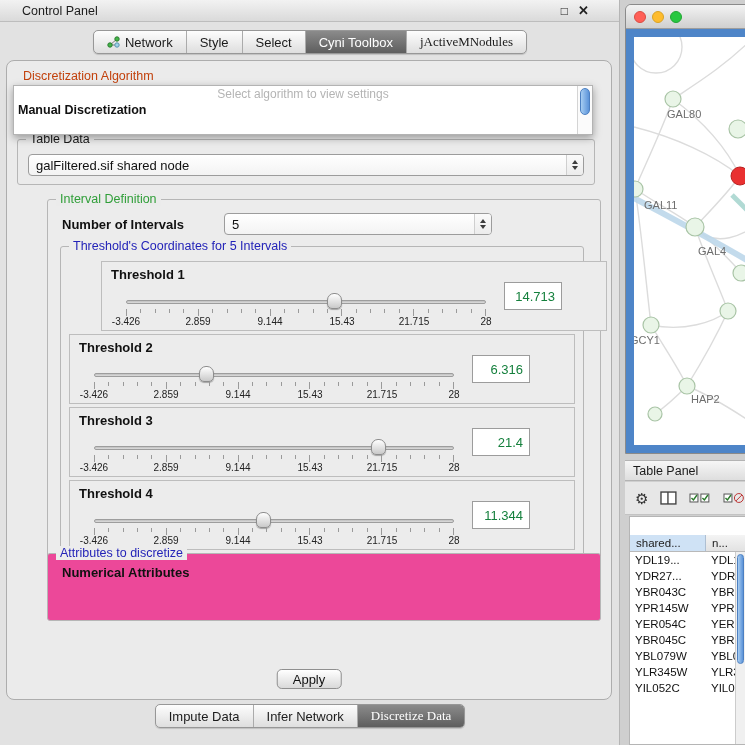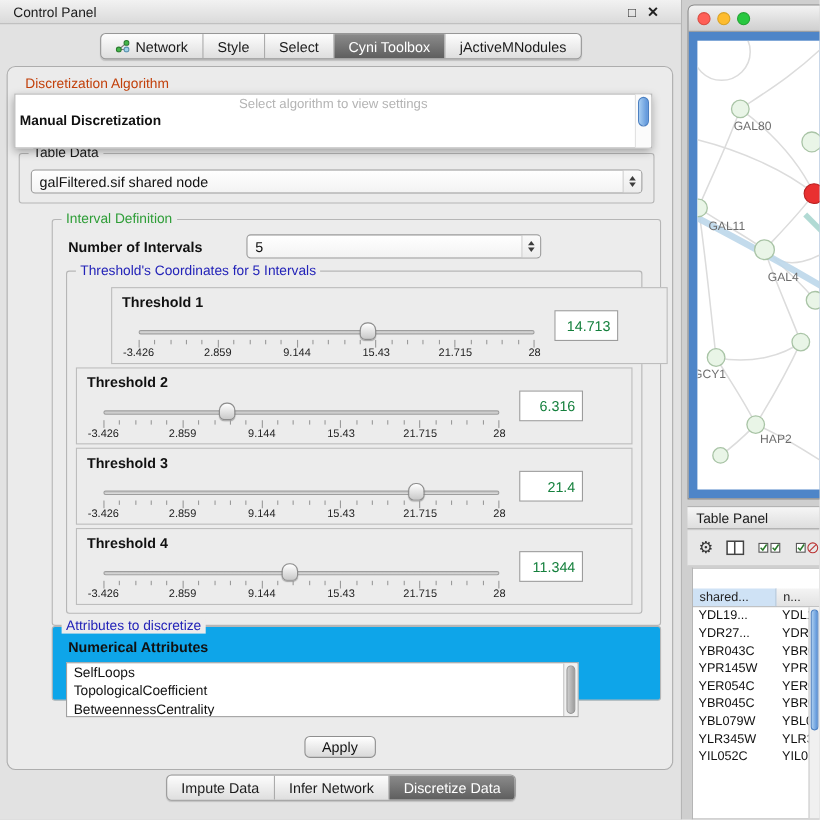--- a/index.html
+++ b/index.html
@@ -2,32 +2,32 @@
 <html><head>
 <meta charset="utf-8">
 <style>
   * { box-sizing: border-box; margin: 0; padding: 0; }
   html,body { width:745px; height:745px; }
   body { font-family: "Liberation Sans", sans-serif; background:#cfcfcf; overflow:hidden; }
   #page { position:relative; width:745px; height:745px; overflow:hidden; }
 
   
   .cp-window { position:absolute; left:0; top:0; width:620px; height:745px; background:#e2e2e2; border-right:1px solid #b5b5b5; }
-  .cp-titlebar { position:absolute; left:0; top:0; width:100%; height:22px; background:linear-gradient(#f2f2f2,#dadada); border-bottom:1px solid #bdbdbd; display:flex; align-items:center; padding:0 12px; }
+  .cp-titlebar { position:absolute; left:0; top:0; width:100%; height:22px; background:linear-gradient(#f2f2f2,#dadada); border-bottom:1px solid #bdbdbd; display:flex; align-items:center; padding:0 22px; }
   .cp-title { font-size:12.5px; color:#1c1c1c; }
   .cp-winbtns { margin-left:auto; display:flex; gap:10px; align-items:center; padding-right:8px; }
   .cp-winbtn { font-size:12px; color:#222; cursor:default; line-height:1; }
   .cp-winbtn.close { font-weight:bold; font-size:13px; }
 
   .tabrow { position:absolute; left:0; width:620px; display:flex; justify-content:center; }
   .tabrow.top { top:30px; }
   .tabrow.bottom { top:704px; }
   .seg-tabs { display:inline-flex; border:1px solid #979797; border-radius:5px; overflow:hidden; background:linear-gradient(#fdfdfd,#dedede); box-shadow:0 1px 1px rgba(0,0,0,.15); }
   .seg { padding:3px 13px; font-size:13px; color:#1b1b1b; border-right:1px solid #ababab; display:flex; align-items:center; gap:5px; white-space:nowrap; height:22px; }
-  .seg:last-child { border-right:none; }
+  .seg:last-child { border-right:none;font-family:Liberation Serif, serif; }
   .seg.selected { background:linear-gradient(#8b8b8b,#5e5e5e); color:#fff; }
 
   .cp-panel { position:absolute; left:6px; top:60px; width:606px; height:640px; background:#ebebeb; border:1px solid #adadad; border-radius:8px; }
 
   .group { position:absolute; border:1px solid #b6b6b6; border-radius:3px; }
   .group-label { position:absolute; top:-8px; left:8px; background:#ebebeb; padding:0 4px; font-size:12.5px; color:#1a1a1a; line-height:14px; }
   .group-label.green { color:#2f9e38; }
   .group-label.blue { color:#2323b8; }
 
   .combo { position:absolute; display:flex; align-items:center; background:linear-gradient(#ffffff,#f3f3f3); border:1px solid #9c9c9c; border-radius:4px; height:22px; font-size:13px; color:#111; padding-left:7px; overflow:hidden; }
@@ -351,31 +351,23 @@
                 <span>9.144</span>
                 <span>15.43</span>
                 <span>21.715</span>
                 <span>28</span>
             </div>
             <input class="valbox" value="11.344" style="">
           </div>
         </div>
       </div>
 
-      <div class="group" style="left:40px; top:508px; width:554px; height:68px; background:#0ea5e9;">
+      <div class="group" style="left:40px; top:492px; width:554px; height:68px; background:#ec4899;">
         <div class="group-label blue" style="background:#ececec;">Attributes to discretize</div>
         <div class="bold-label" style="left:14px; top:11px;">Numerical Attributes</div>
-        <div class="listbox" style="left:12px; top:32px; width:466px; height:50px;">
-          <div class="listitem">SelfLoops</div>
-          <div class="listitem">TopologicalCoefficient</div>
-          <div class="listitem">BetweennessCentrality</div>
-          <div class="vscroll">
-              <div class="vthumb"></div>
-            </div>
-        </div>
       </div>
 
       <button class="btn">Apply</button>
     </div>
 
     <div class="tabrow bottom">
       <div class="seg-tabs">
         <div class="seg">
             <span>Impute Data</span>
           </div>

